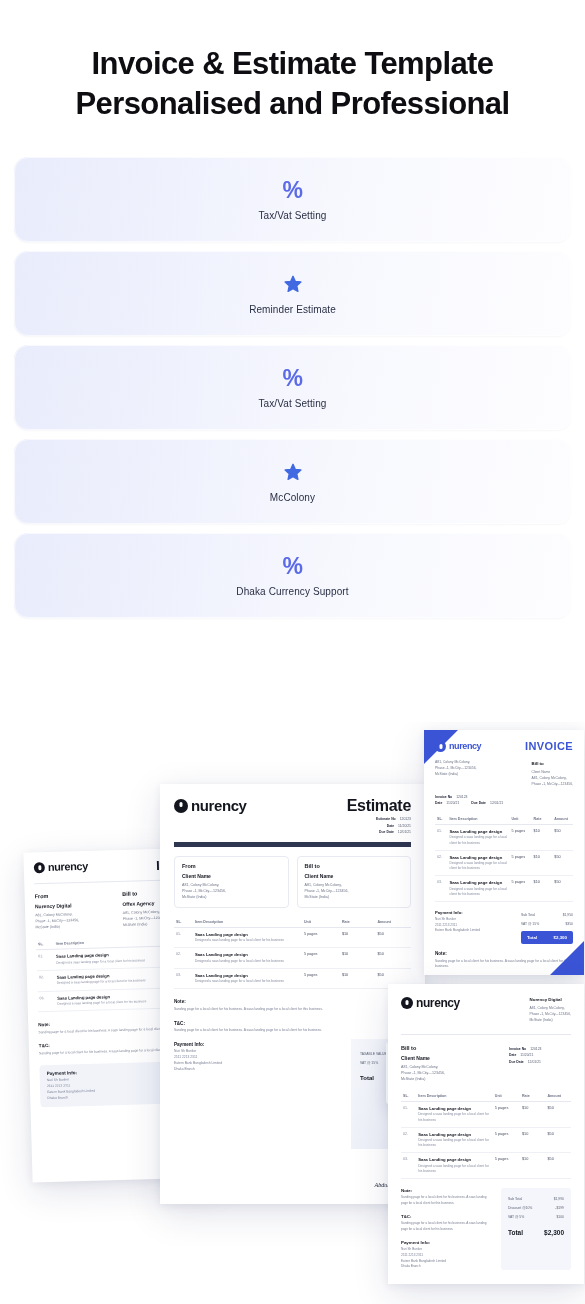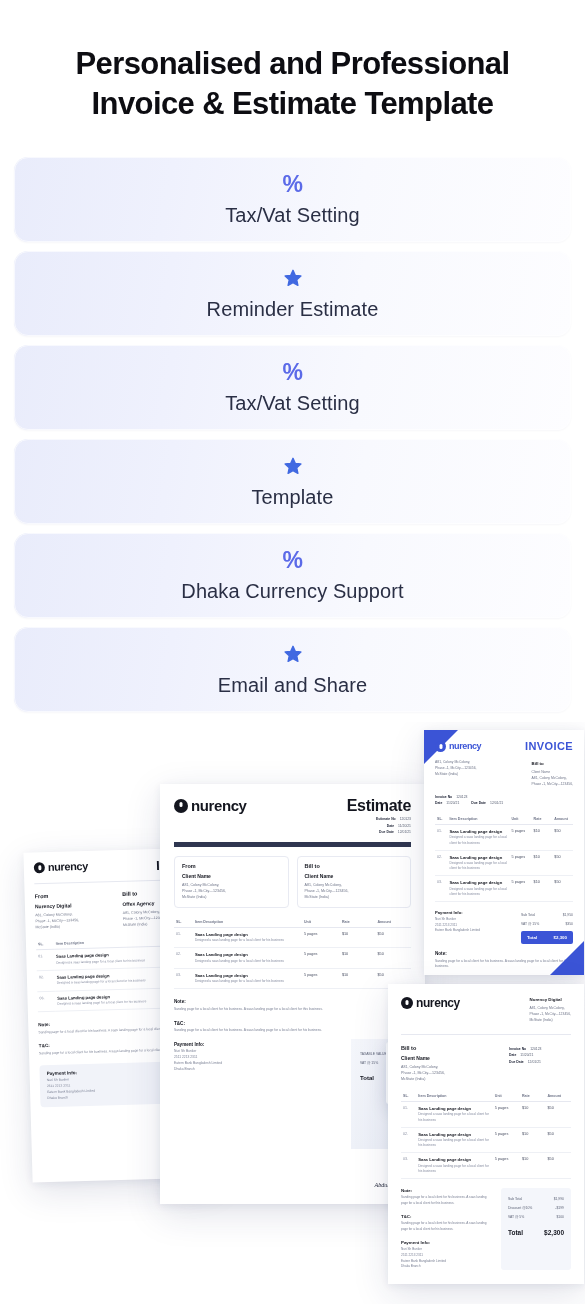--- a/index.html
+++ b/index.html
@@ -62,21 +62,21 @@
     line-height: 1;
   }
   .f-icon.pct {
     font-size: 23px;
     font-weight: 700;
     color: #5b6ae8;
     letter-spacing: -0.5px;
   }
   .f-icon svg { display: block; }
   .f-label {
-    font-size: 20px;
+    font-size: 10px;
     color: #2a2f45;
     letter-spacing: 0.1px;
   }
 
   
   .collage {
     position: absolute;
     left: 0;
     top: 722px;
     width: 585px;
@@ -183,22 +183,22 @@
   .addr-blk { font-size:3.4px; color:#6e7488; line-height:1.75; }
   .addr-blk b { color:#14161f; font-size:4.4px; display:block; margin-bottom:2px; }
 </style>
 </head>
 <body>
 
 <div class="page">
 
   <header class="hero">
     <h1>
+      <span class="ln">Invoice &amp; Estimate Template</span>
       <span class="ln">Personalised and Professional</span>
-      <span class="ln">Invoice &amp; Estimate Template</span>
     </h1>
   </header>
 
   <section class="features">
 
     <div class="feature-card">
       <div class="f-icon pct">%</div>
       <div class="f-label">Tax/Vat Setting</div>
     </div>
 
@@ -215,36 +215,28 @@
       <div class="f-icon pct">%</div>
       <div class="f-label">Tax/Vat Setting</div>
     </div>
 
     <div class="feature-card">
       <div class="f-icon">
         <svg width="22" height="21" viewBox="0 0 24 24" aria-hidden="true">
           <path d="M12 2.6l2.7 5.9 6.3.7-4.7 4.3 1.3 6.3L12 16.6 6.4 19.8l1.3-6.3L3 9.2l6.3-.7z" fill="#4169e1" stroke="#4169e1" stroke-width="1.6" stroke-linejoin="round"></path>
         </svg>
       </div>
-      <div class="f-label">Template</div>
+      <div class="f-label">McColony</div>
     </div>
 
     <div class="feature-card">
       <div class="f-icon pct">%</div>
       <div class="f-label">Dhaka Currency Support</div>
     </div>
 
-    <div class="feature-card">
-      <div class="f-icon">
-        <svg width="22" height="21" viewBox="0 0 24 24" aria-hidden="true">
-          <path d="M12 2.6l2.7 5.9 6.3.7-4.7 4.3 1.3 6.3L12 16.6 6.4 19.8l1.3-6.3L3 9.2l6.3-.7z" fill="#4169e1" stroke="#4169e1" stroke-width="1.6" stroke-linejoin="round"></path>
-        </svg>
-      </div>
-      <div class="f-label">Email and Share</div>
-    </div>
 
   </section>
 
   <section class="collage">
 
     <div class="doc doc-left">
       <div class="d-pad">
         <div class="d-head">
           <div class="logo">
             <span class="mark"></span>

